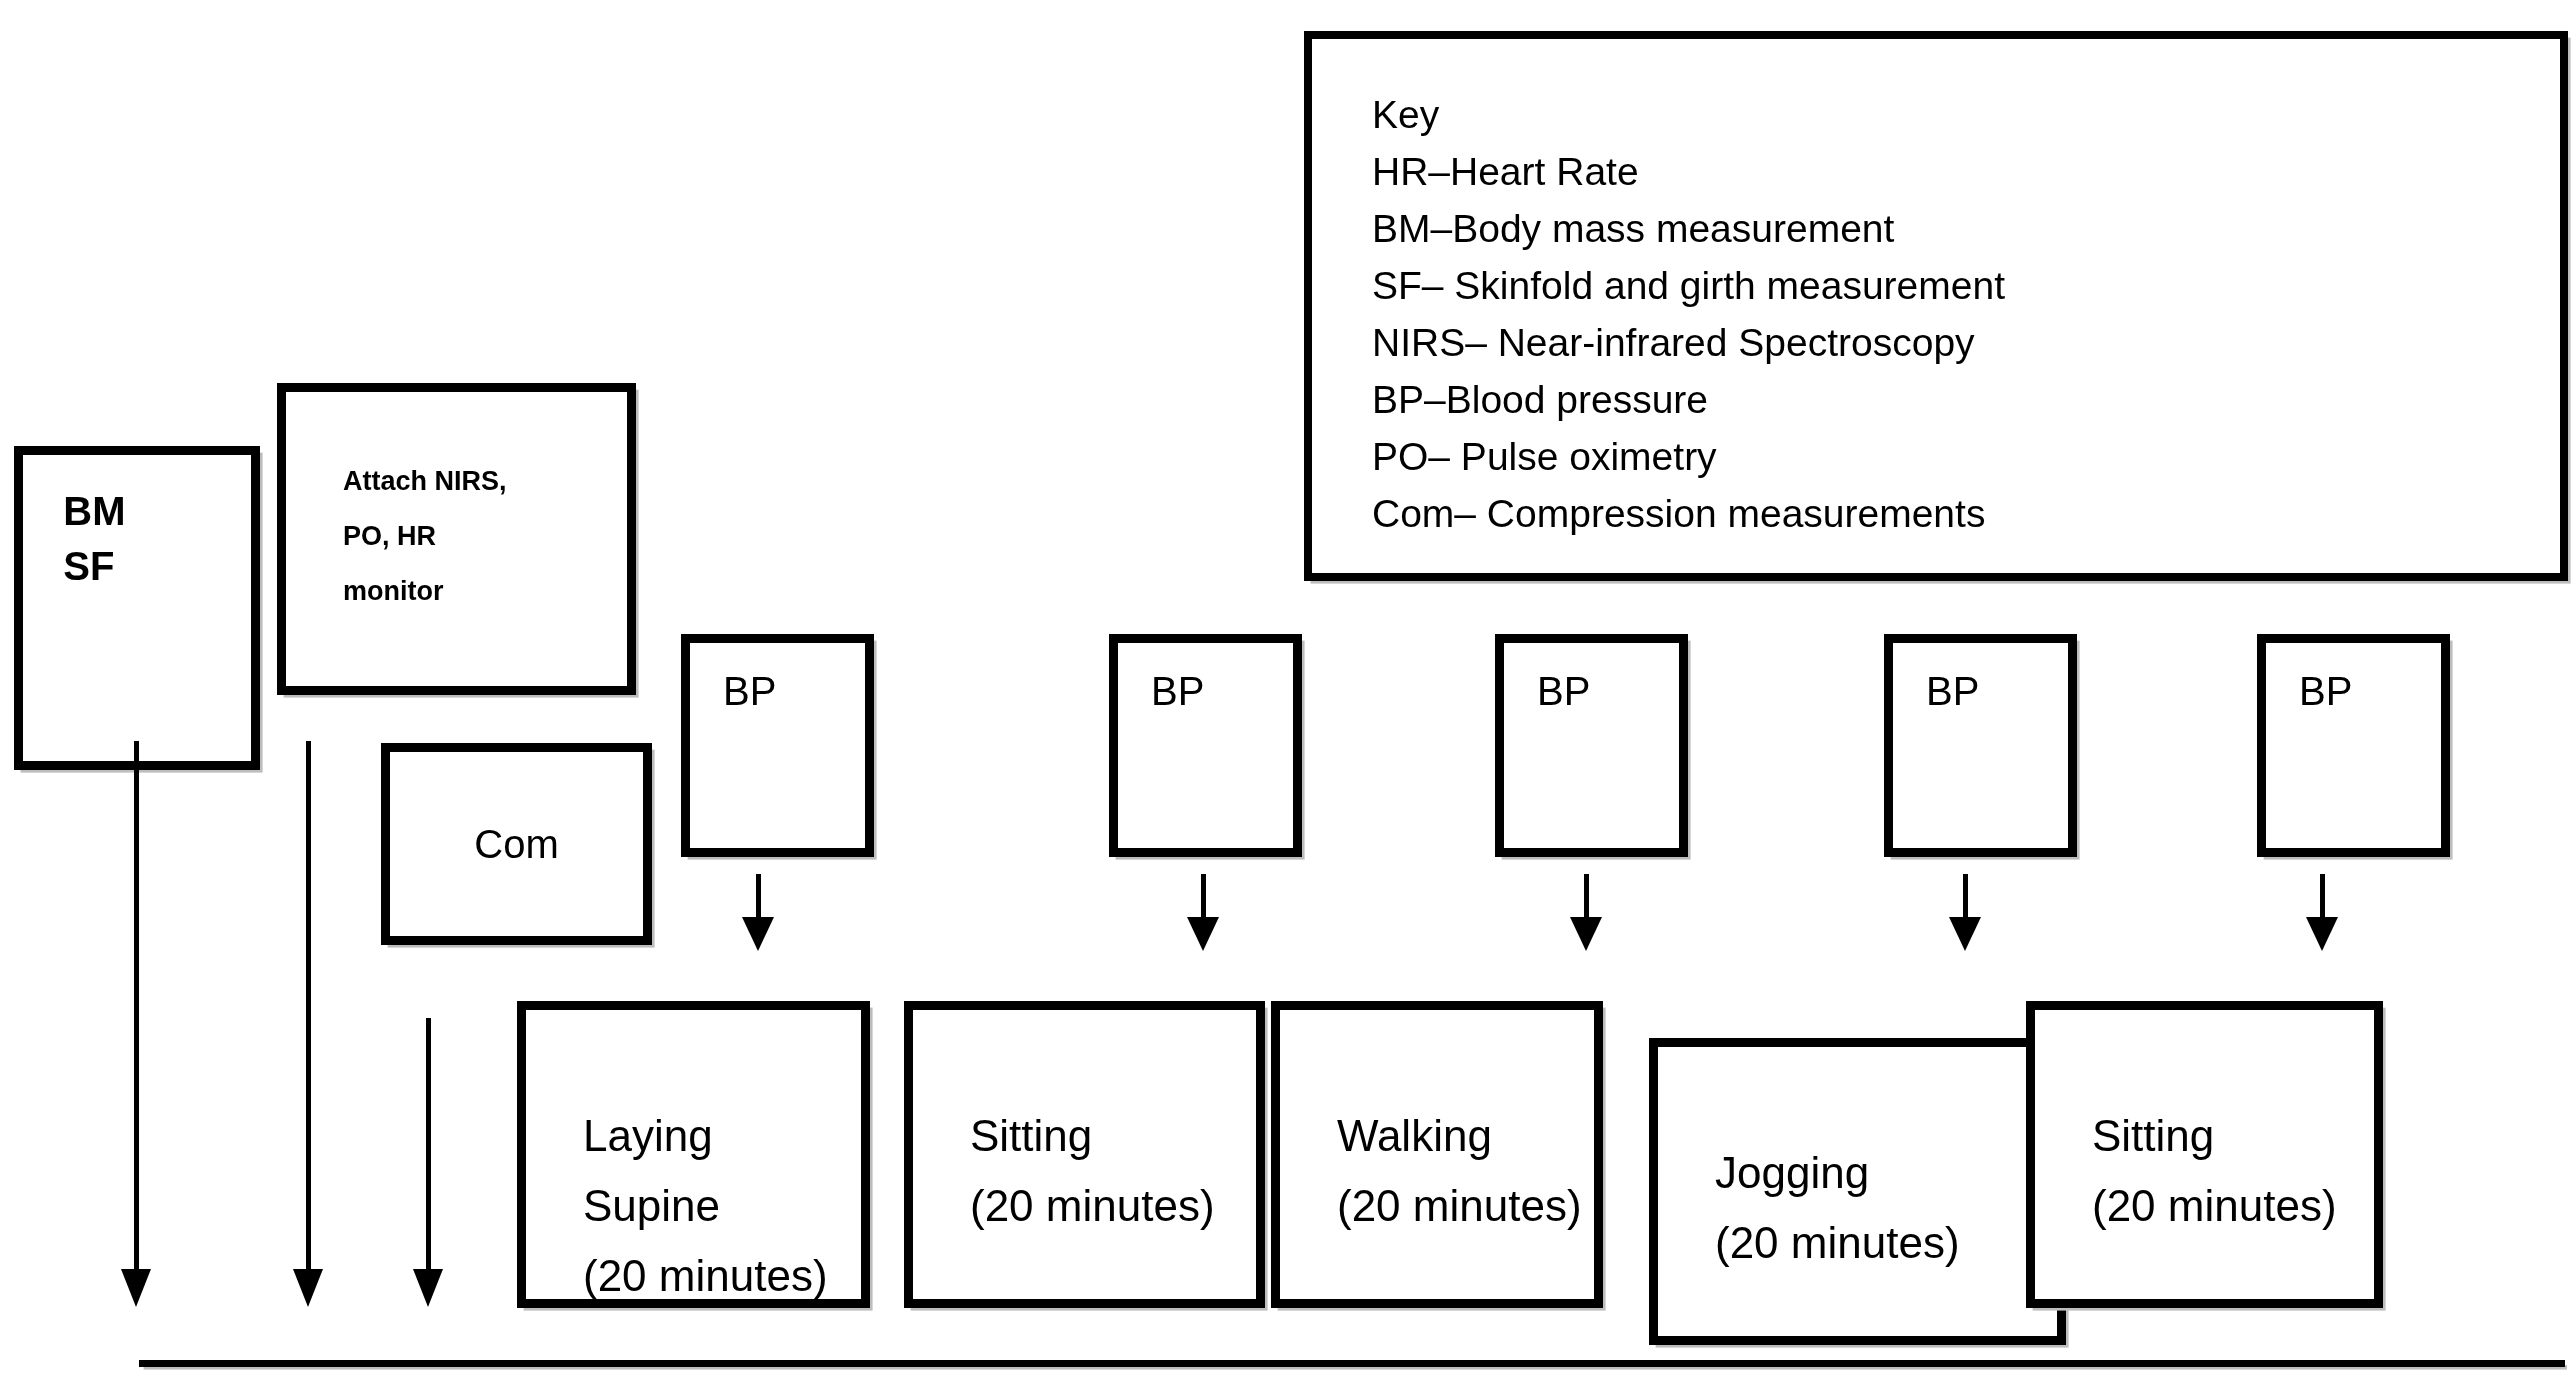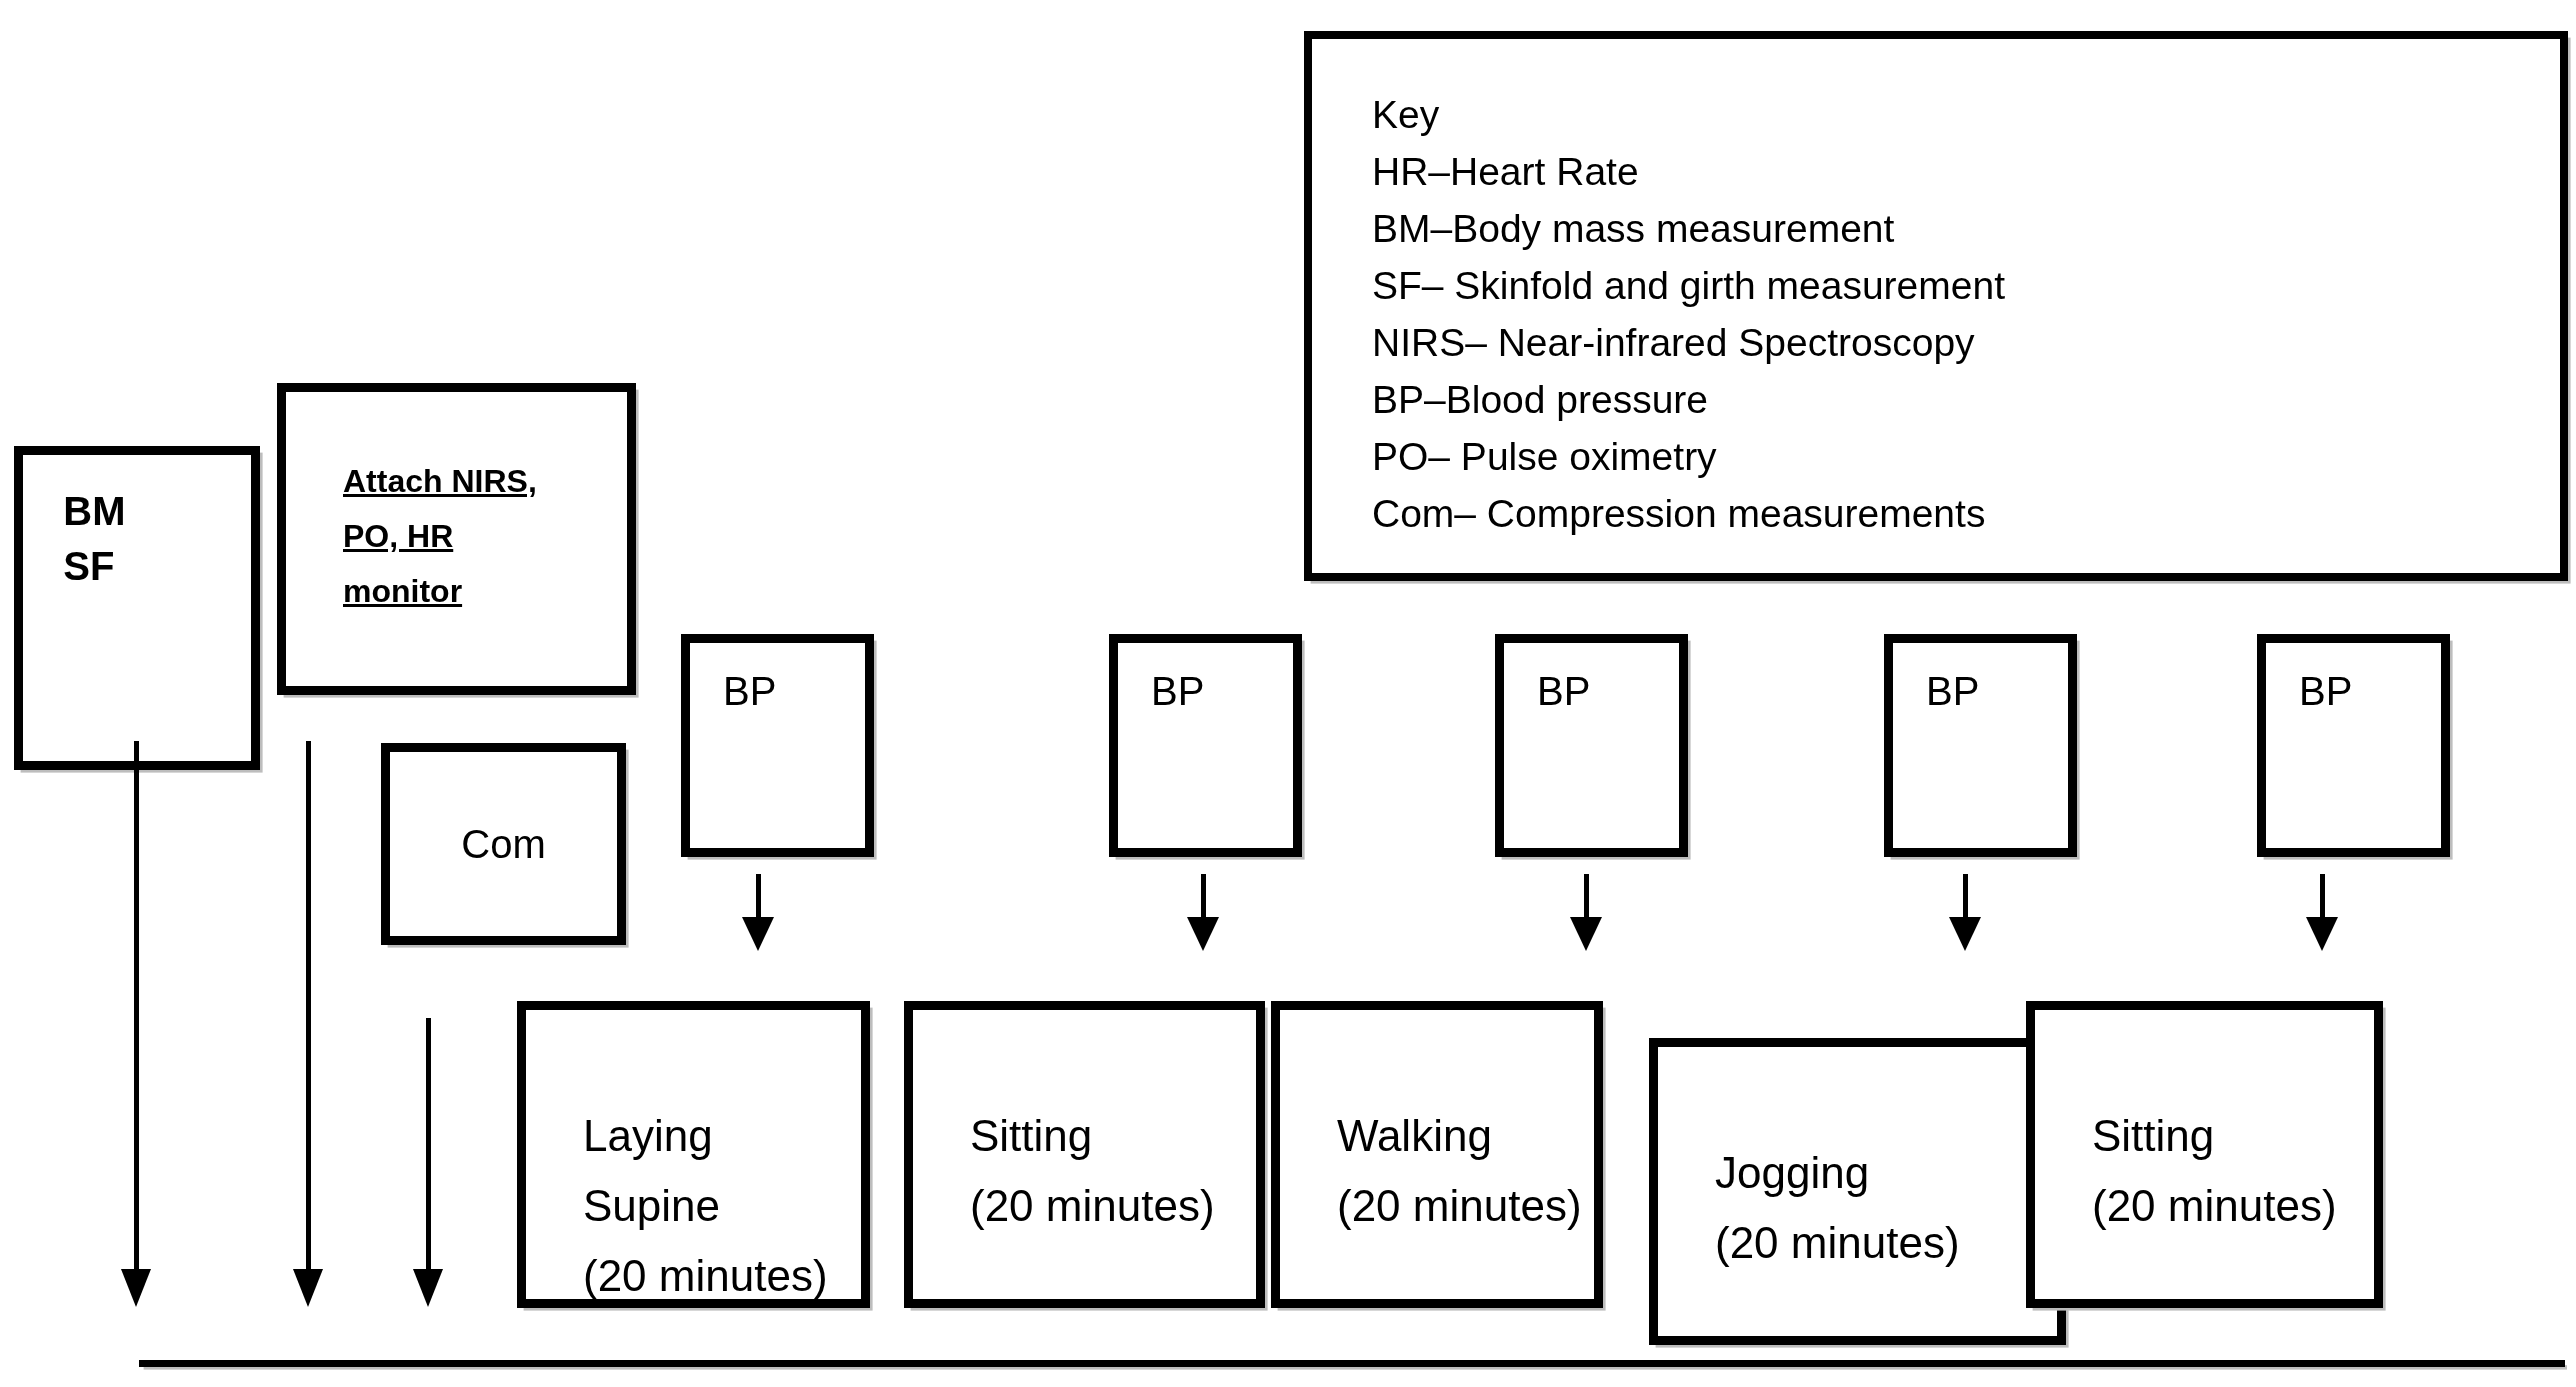--- a/index.html
+++ b/index.html
@@ -27,23 +27,22 @@
     line-height: 57px;
     padding: 47px 26px 0 60px;
   }
   .keybox .kline { display: block; white-space: nowrap; }
   .lbl { display: block; white-space: nowrap; }
   .bmsf {
     font-size: 40px; line-height: 55px; font-weight: 600;
     padding: 29px 0 0 40px;
   }
   .attach {
-    font-size: 32px; line-height: 55px; font-weight: 600;
+    font-size: 27px; line-height: 55px; font-weight: 600;
     padding: 62px 0 0 57px;
-    text-decoration: underline;
   }
   .combox {
     font-size: 40px;
     display: flex; align-items: center; justify-content: center;
   }
   .bpbox {
     width: 193px; height: 223px; top: 634px;
     font-size: 40px;
     padding: 26px 0 0 33px;
   }
@@ -92,21 +91,21 @@
     <span class="lbl">BM</span>
     <span class="lbl">SF</span>
   </div>
 
   <div class="box attach" style="left:277px; top:383px; width:359px; height:312px;">
     <span class="lbl">Attach NIRS,</span>
     <span class="lbl">PO, HR</span>
     <span class="lbl">monitor</span>
   </div>
 
-  <div class="box combox" style="left:381px; top:743px; width:245px; height:202px;">
+  <div class="box combox" style="left:381px; top:743px; width:271px; height:202px;">
     <span>Com</span>
   </div>
 
   <div class="box bpbox" style="left:681px;">
     <span class="lbl">BP</span>
   </div>
   <div class="box bpbox" style="left:1109px;">
     <span class="lbl">BP</span>
   </div>
   <div class="box bpbox" style="left:1495px;">

